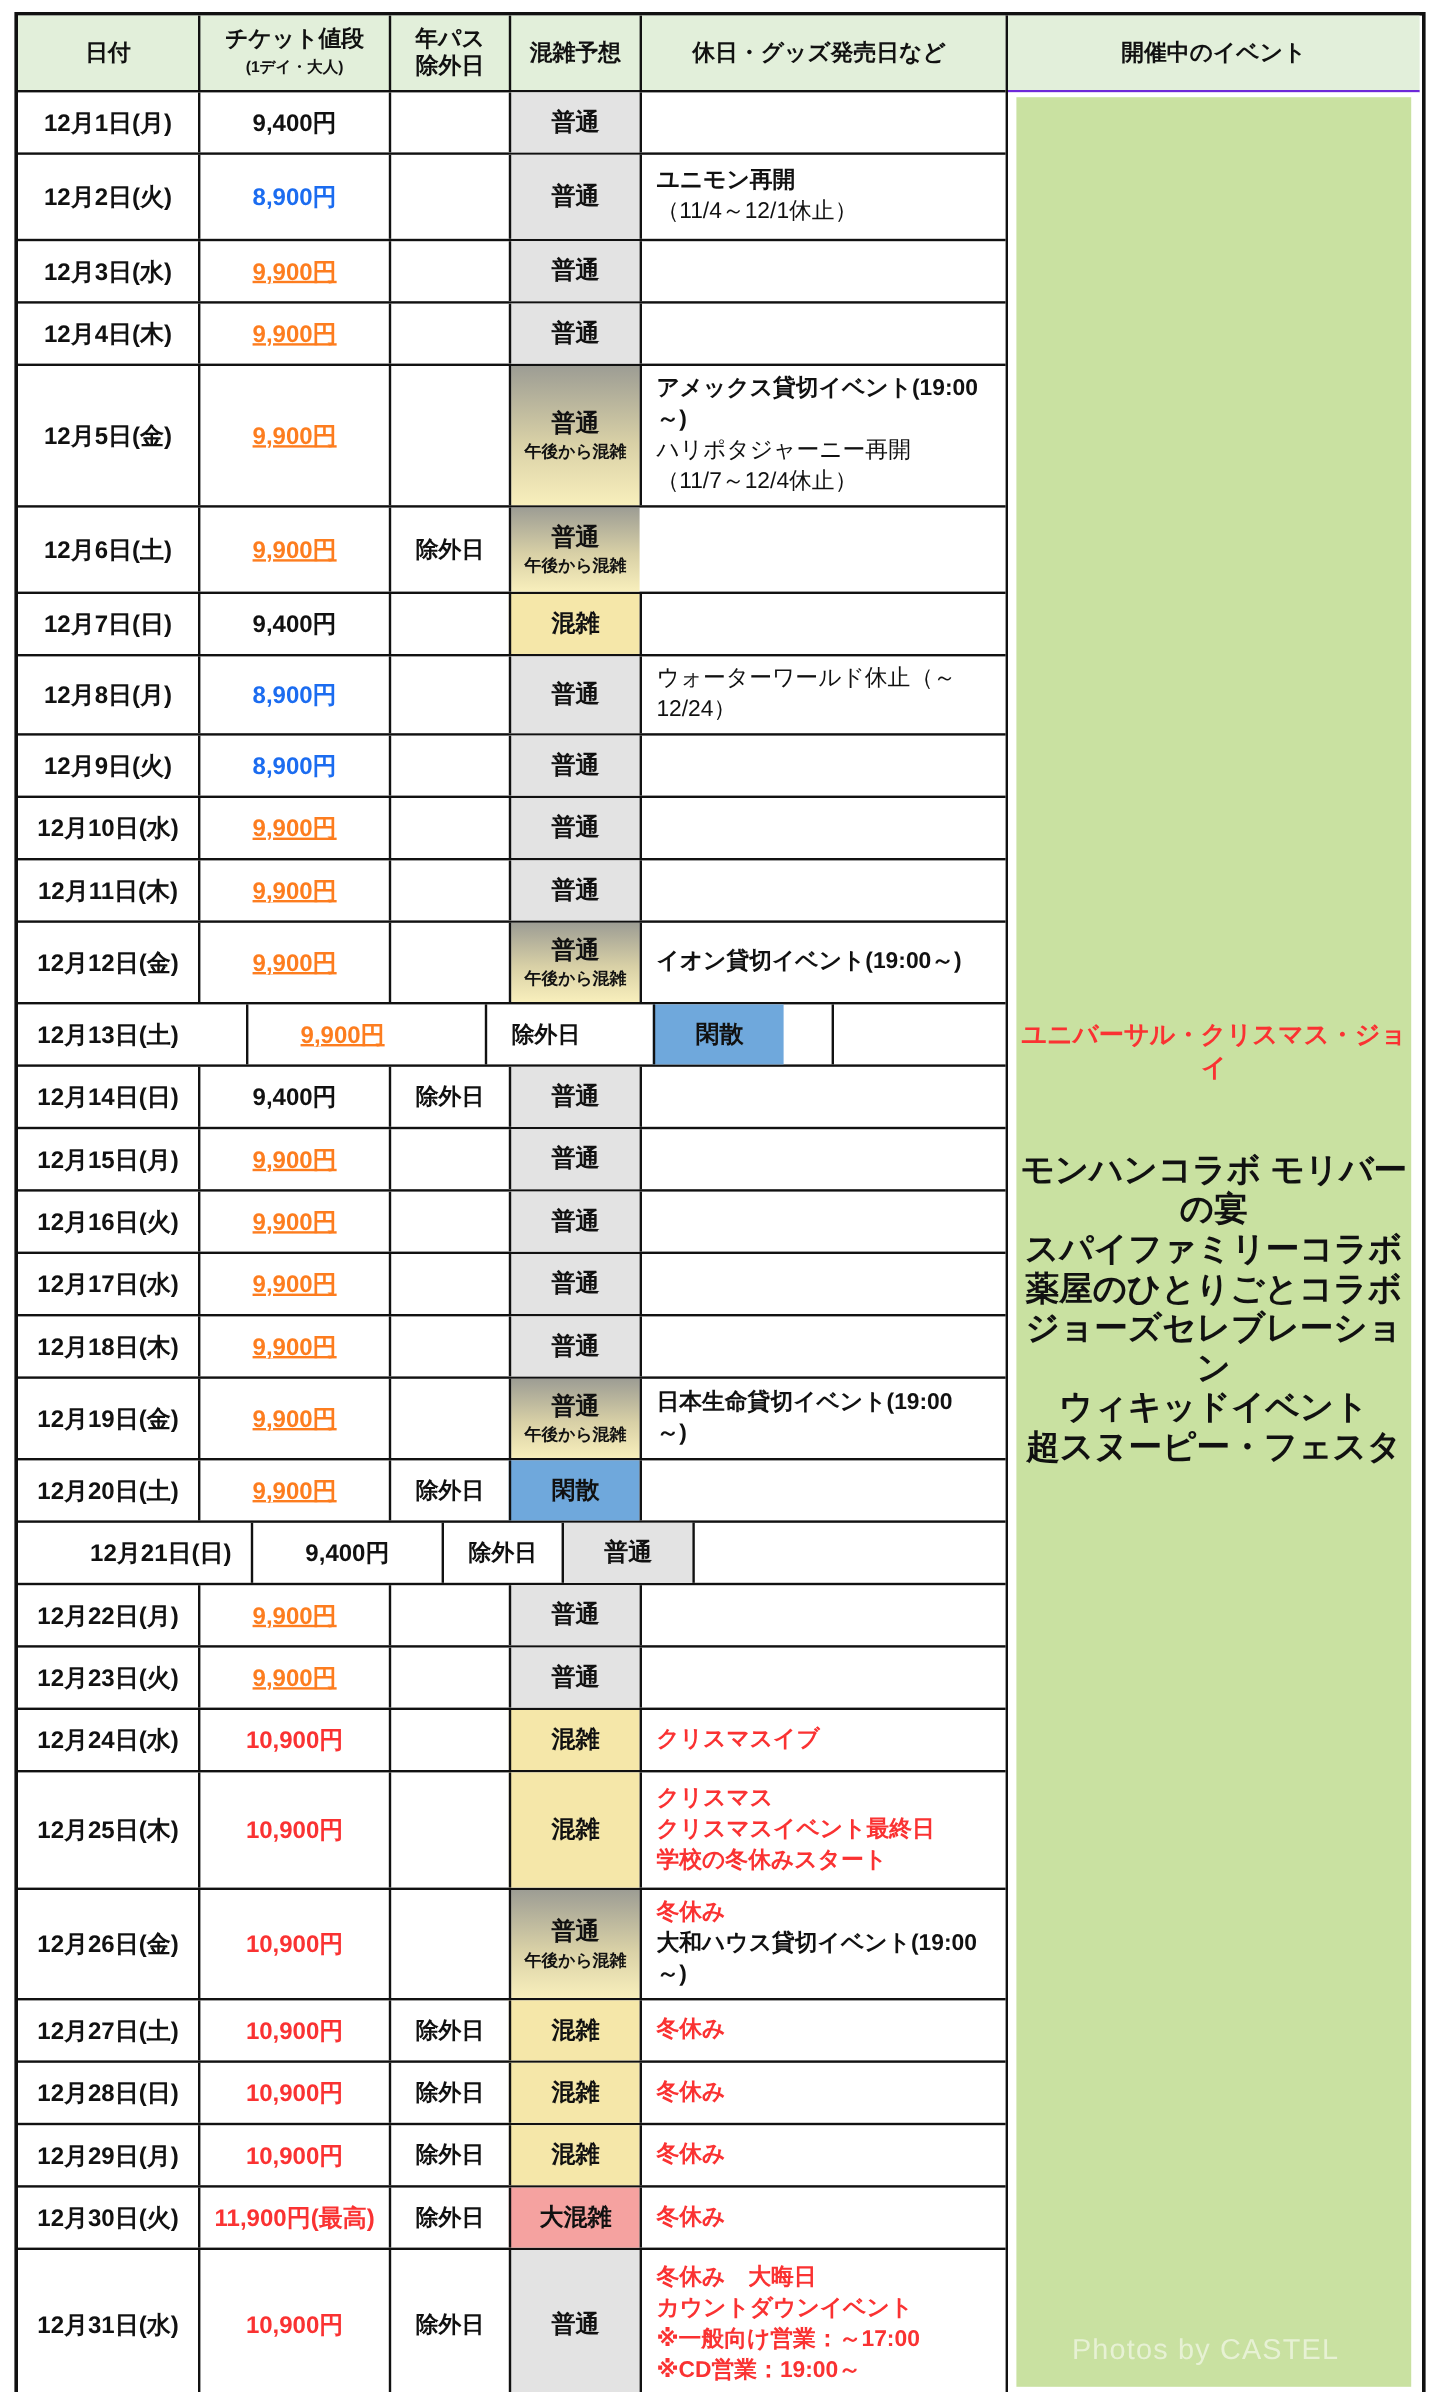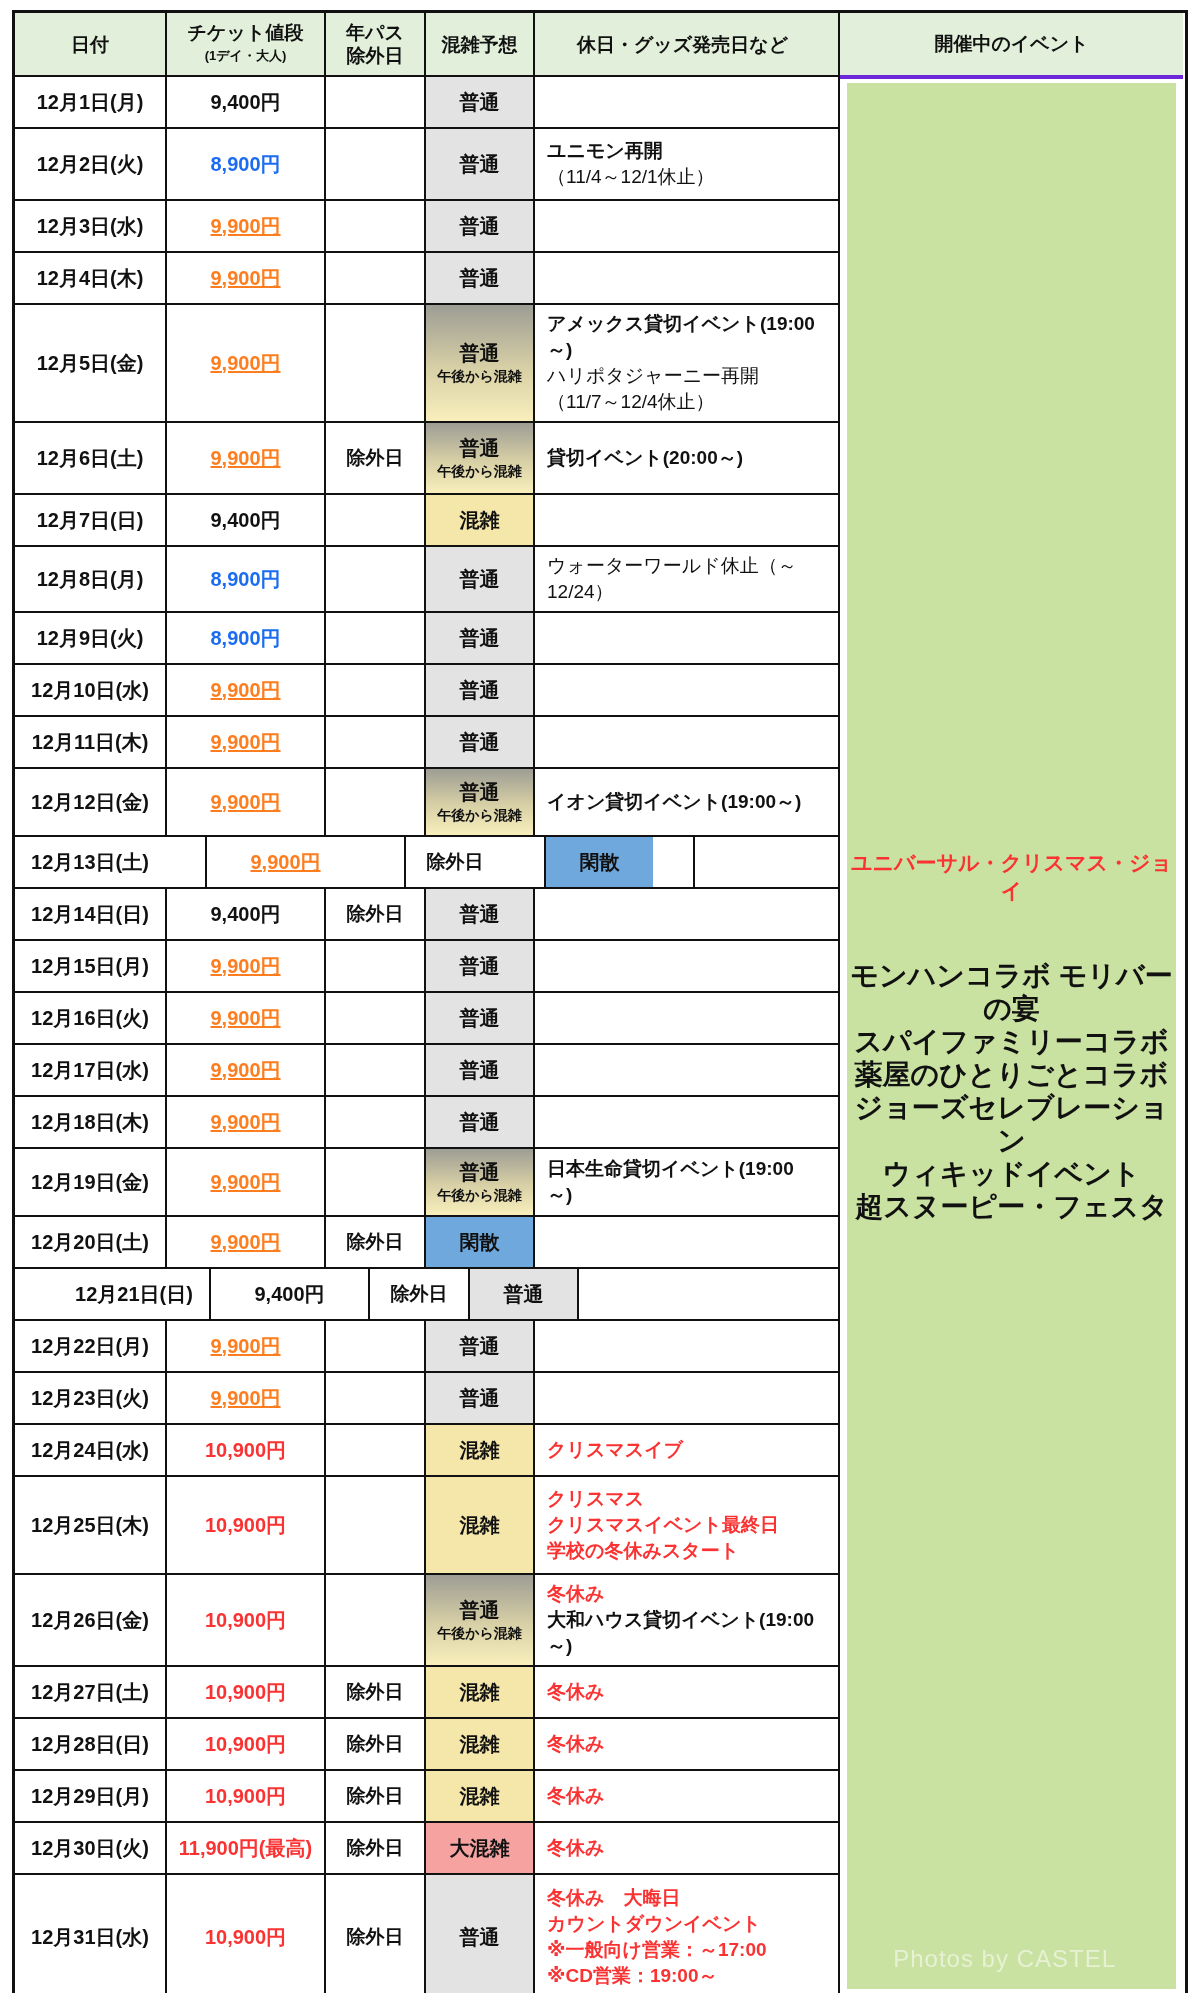--- a/index.html
+++ b/index.html
@@ -27,21 +27,21 @@
   
   .p-black{color:#111;} .p-blue{color:#1b6cf0;} .p-orange{color:#fd7d1f;text-decoration:underline;} .p-red{color:#fa3232;}
   
   .bg-normal{background:#e3e3e3;}
   .bg-normalpm{background:linear-gradient(180deg,#9d9d94 0%,#d8d0a6 55%,#f8efbc 100%);}
   .bg-crowded{background:#f5e7a9;}
   .bg-quiet{background:#6fa8dc;}
   .bg-vcrowded{background:#f5a2a0;}
   
   .events-col{width:343px;border-left:2px solid #111;display:flex;flex-direction:column;}
-  .events-header{min-height:62px;background:#e2efda;border-bottom:4px solid #6d28d9;display:flex;align-items:center;justify-content:center;font-weight:bold;font-size:19px;}
+  .events-header{min-height:62px;background:#e2efda;border-bottom:2px solid #6d28d9;display:flex;align-items:center;justify-content:center;font-weight:bold;font-size:19px;}
   .events-body{flex:1;position:relative;background:#fff;}
   .events-green{position:absolute;top:4px;left:7px;right:7px;bottom:10px;background:#c9e1a1;display:flex;flex-direction:column;align-items:flex-start;justify-content:center;}
   .events-headline{color:#fa3232;font-weight:800;font-size:21px;margin-bottom:54px;text-align:center;}
   .events-list{display:flex;flex-direction:column;align-items:center;}
   .events-list .ev{font-size:28px;font-weight:800;line-height:33px;text-align:center;color:#111;}
   .watermark{position:absolute;right:60px;bottom:16px;font-size:24px;color:rgba(255,255,255,0.55);font-weight:400;letter-spacing:1px;white-space:nowrap;}
 </style>
 </head>
 <body>
 
@@ -127,23 +127,20 @@
             </div>
   </div>
           <div class="row" style="min-height: 70px;">
     <div class="cell c-date">12月6日(土)</div>
     <div class="cell c-price p-orange">9,900円</div>
     <div class="cell c-pass">除外日</div>
     <div class="cell c-crowd bg-normalpm">
       <div class="crowd-main">普通</div>
       <div class="crowd-sub">午後から混雑</div>
     </div>
-    <div class="cell c-notes">
-              <div class="note b">貸切イベント(20:00～)</div>
-            </div>
   </div>
           <div class="row" style="min-height: 50px;">
     <div class="cell c-date">12月7日(日)</div>
     <div class="cell c-price p-black">9,400円</div>
     <div class="cell c-pass"></div>
     <div class="cell c-crowd bg-crowded">
       <div class="crowd-main">混雑</div>
 
     </div>
     <div class="cell c-notes"></div>

